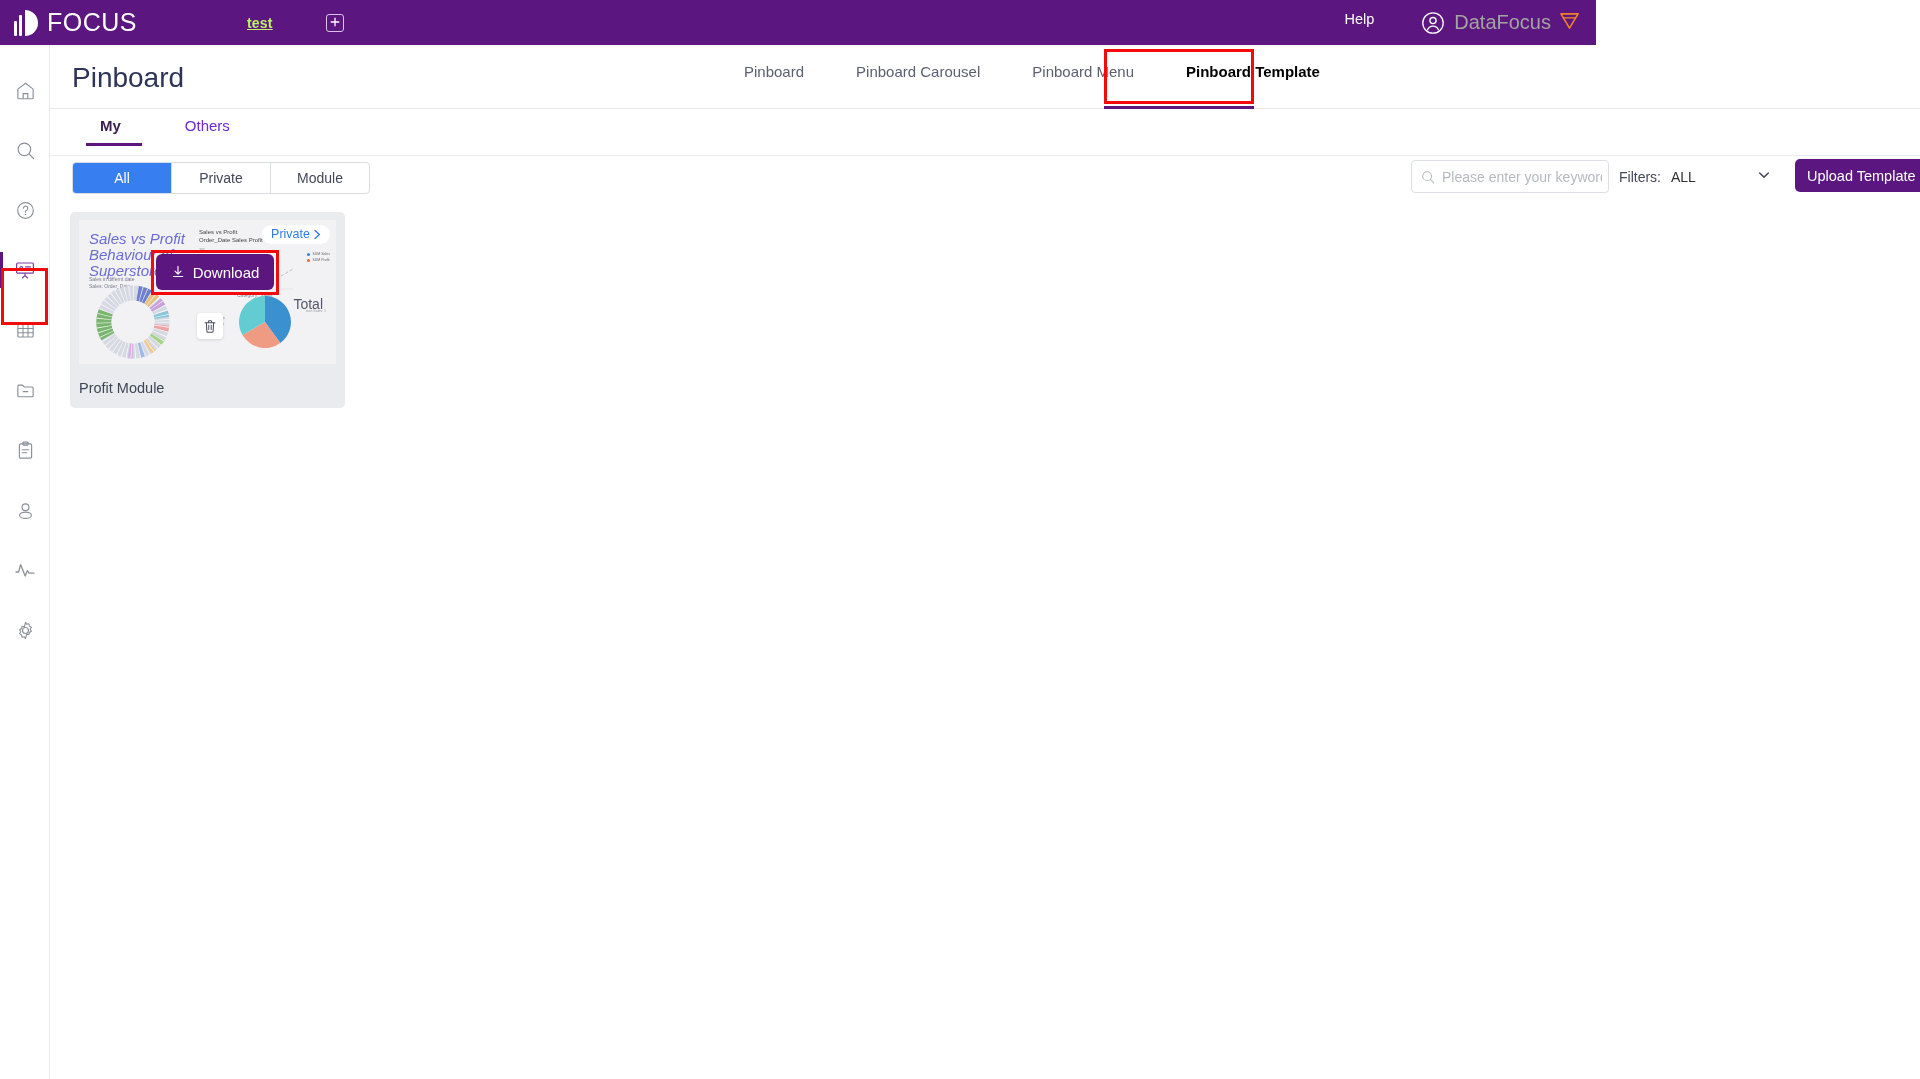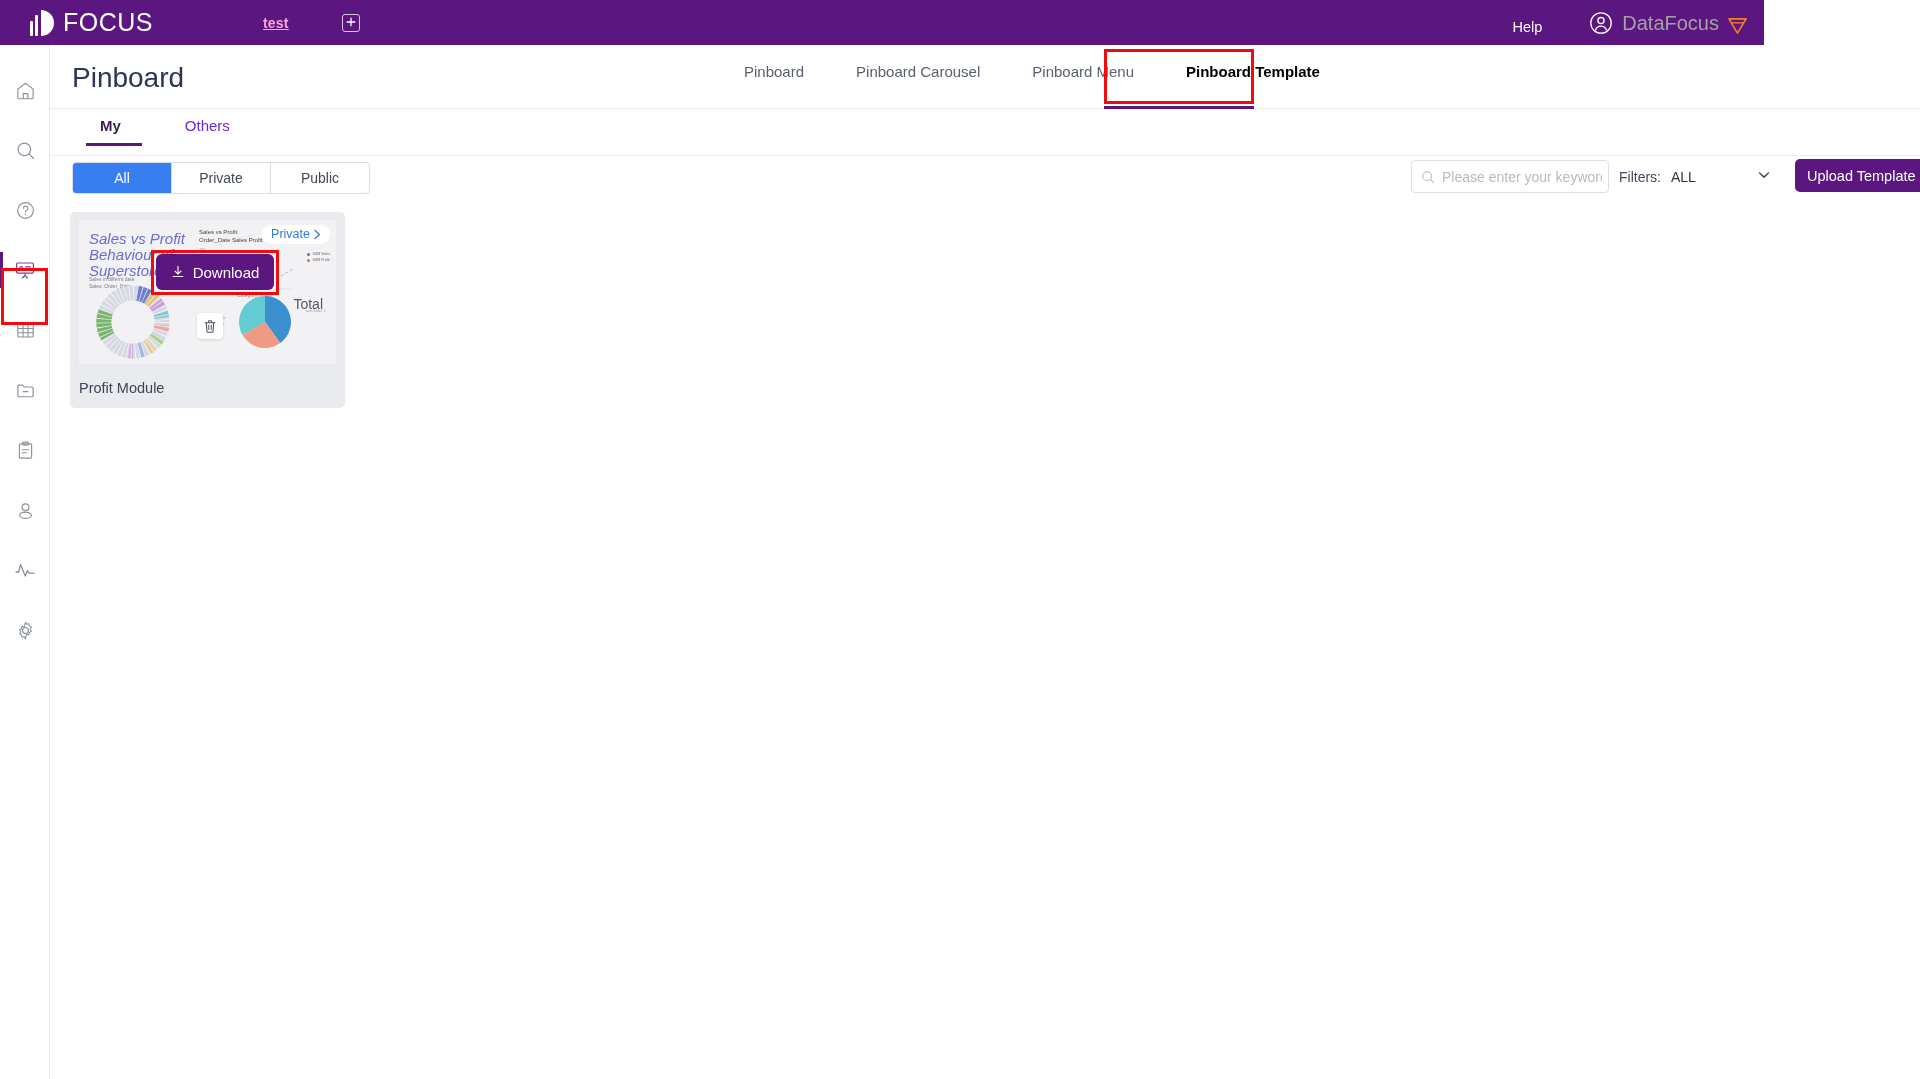--- a/index.html
+++ b/index.html
@@ -6,49 +6,49 @@
   html, body {
     width: 1920px; height: 1079px;
     font-family: "Liberation Sans", sans-serif;
     background: #ffffff;
     overflow: hidden;
   }
 
   
   .topbar {
     position: absolute; top: 0; left: 0;
-    width: 1764px; height: 45px;
+    width: 1596px; height: 45px;
     background: #5c1680;
-    display: flex; align-items: center; padding-left: 16px;
+    display: flex; align-items: center;
   }
   .logo-wrap { display: flex; align-items: center; margin-left: 14px; }
   .logo-mark { display: flex; align-items: flex-end; height: 26px; gap: 2px; }
   .logo-bar { width: 3px; background: #ffffff; border-radius: 1px; }
   .lb1 { height: 15px; }
   .lb2 { height: 21px; }
   .logo-half {
     width: 13px; height: 26px; background: #ffffff;
     border-radius: 0 13px 13px 0; margin-left: 1px;
   }
   .logo-text {
     color: #ffffff; font-size: 25px; letter-spacing: .5px;
     margin-left: 9px; font-weight: 400;
   }
   .tab-test {
-    color: #f9a8d4; font-size: 14px; font-weight: bold;
+    color: #bef264; font-size: 14px; font-weight: bold;
     margin-left: 110px; letter-spacing: .2px; text-decoration: underline;
   }
   .tab-add {
     margin-left: 53px; width: 18px; height: 18px;
     border: 1.4px solid #d9c3e6; border-radius: 3px;
     color: #ffffff; font-size: 14px; line-height: 15px;
     text-align: center; cursor: pointer;
   }
   .topbar-right {
-    margin-left: auto; display: flex; align-items: flex-end;
+    margin-left: auto; display: flex; align-items: flex-start;
     margin-right: 16px; gap: 0;
   }
   .help-link { color: #ffffff; font-size: 14.5px; margin-right: 47px; cursor: pointer; }
   .avatar-ico { width: 24px; height: 24px; margin-right: 9px; }
   .user-name { color: #a3a3a3; font-size: 20px; margin-right: 8px; }
   .badge-ico { width: 21px; height: 19px; }
 
   
   .sidebar {
     position: absolute; top: 45px; left: 0;
@@ -394,21 +394,21 @@
 
 <div class="subtabs">
   <div class="subtab active">My</div>
   <div class="subtab">Others</div>
 </div>
 <div class="subtabs-underline"></div>
 
 <div class="segmented">
   <div class="seg active">All</div>
   <div class="seg">Private</div>
-  <div class="seg">Public</div>
+  <div class="seg">Module</div>
 </div>
 
 <div class="searchbox">
   <svg width="14" height="14" viewBox="0 0 16 16">
     <circle cx="7" cy="7" r="5" fill="none" stroke="#b6b9c0" stroke-width="1.2"></circle>
     <path d="M10.8 10.8 14.4 14.4" stroke="#b6b9c0" stroke-width="1.2" stroke-linecap="round"></path>
   </svg>
   <input type="text" placeholder="Please enter your keywords" style="">
 </div>
 

